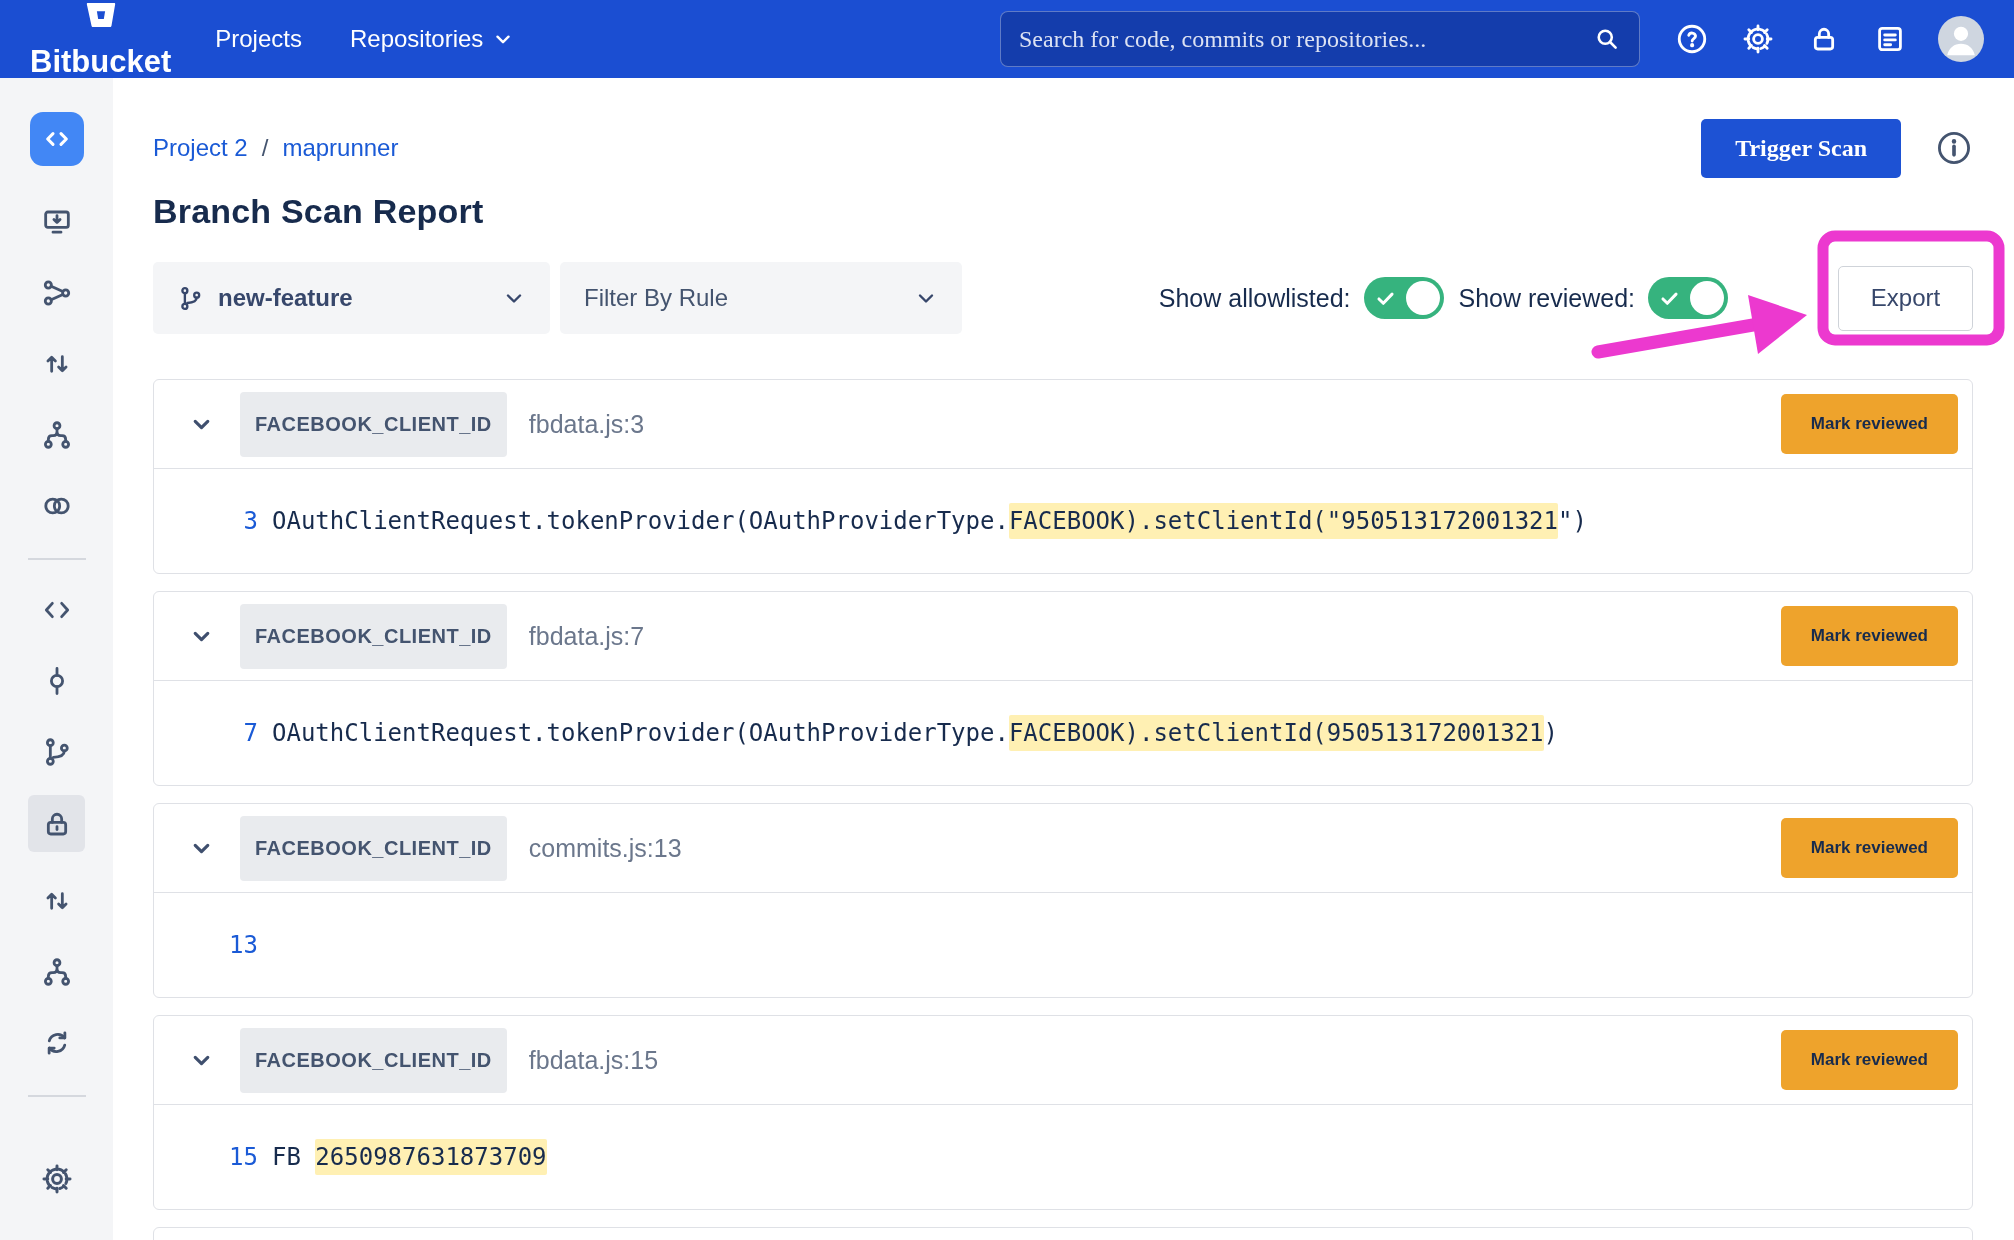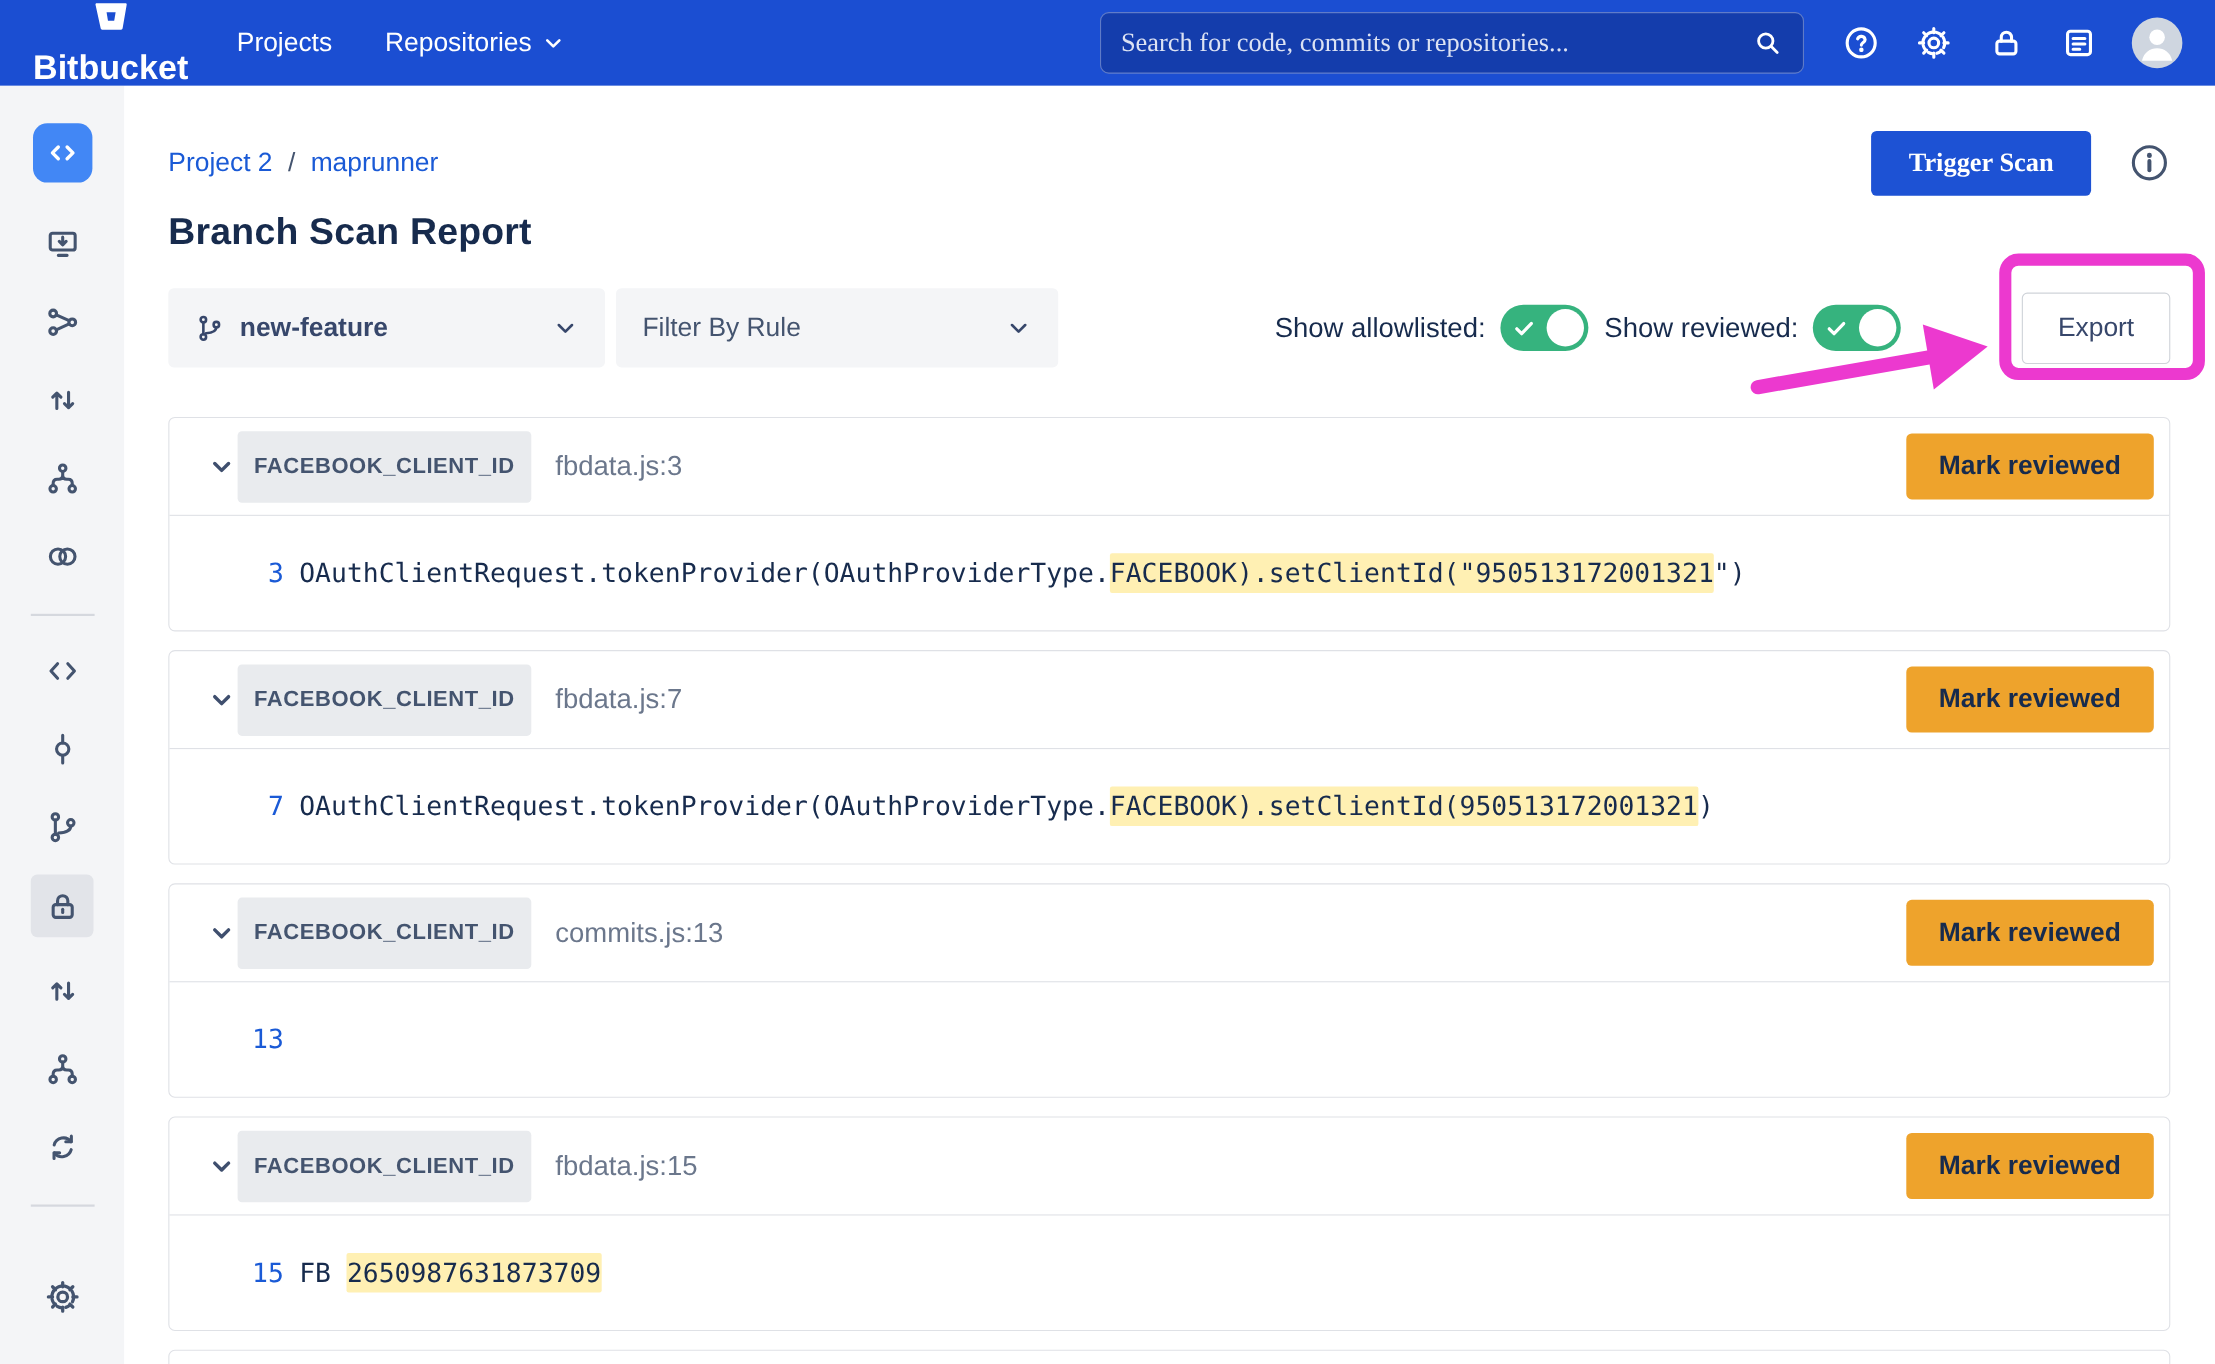--- a/index.html
+++ b/index.html
@@ -66,25 +66,25 @@
   .toggle .knob { position:absolute; right:4px; top:4px; width:34px; height:34px; border-radius:50%; background:#fff; }
   .toggle-label.second { margin-left:15px; }
   .btn-export { margin-left:110px; width:135px; height:65px; background:#fff; border:1px solid #cfd3d9;
                 border-radius:5px; font-size:24px; color:#37476b; font-family:"Liberation Sans", sans-serif; cursor:pointer; }
 
   
   .findings { margin-top:45px; }
   .card { border:1px solid #dfe1e6; border-radius:6px; background:#fff; margin-bottom:17px; }
   .card-head { height:88px; display:flex; align-items:center; padding:0 14px 0 32px; }
   .expander { width:30px; display:flex; justify-content:center; cursor:pointer; }
-  .badge { background:#e9ebee; color:#44546f; font-weight:700; font-size:20px;
+  .badge { margin-left:24px; background:#e9ebee; color:#44546f; font-weight:700; font-size:20px;
            letter-spacing:0.5px; padding:21px 15px; border-radius:4px; }
   .loc { margin-left:22px; color:#6b778c; font-size:25px; }
   .btn-mark { margin-left:auto; height:60px; padding:0 30px; background:#eea32c; border:none; border-radius:5px;
-              font-size:24px; font-weight:700; color:#172b4d; font-family:"Liberation Sans", sans-serif; cursor:pointer; }
+              font-size:17px; font-weight:700; color:#172b4d; font-family:"Liberation Sans", sans-serif; cursor:pointer; }
   .card-body { border-top:1px solid #dfe1e6; height:105px; display:flex; align-items:center;
                font-family:"DejaVu Sans Mono", monospace; font-size:24px; }
   .lineno { width:104px; flex-shrink:0; text-align:right; color:#1a5ad6; }
   .code { margin-left:14px; color:#172b4d; white-space:pre; }
   .hl { background:#fff0b3; border-radius:2px; padding:4px 0; }
   .card.partial { height:200px; margin-bottom:0; }
 
   
   .annotation { position:absolute; inset:0; pointer-events:none; z-index:50; }
 

